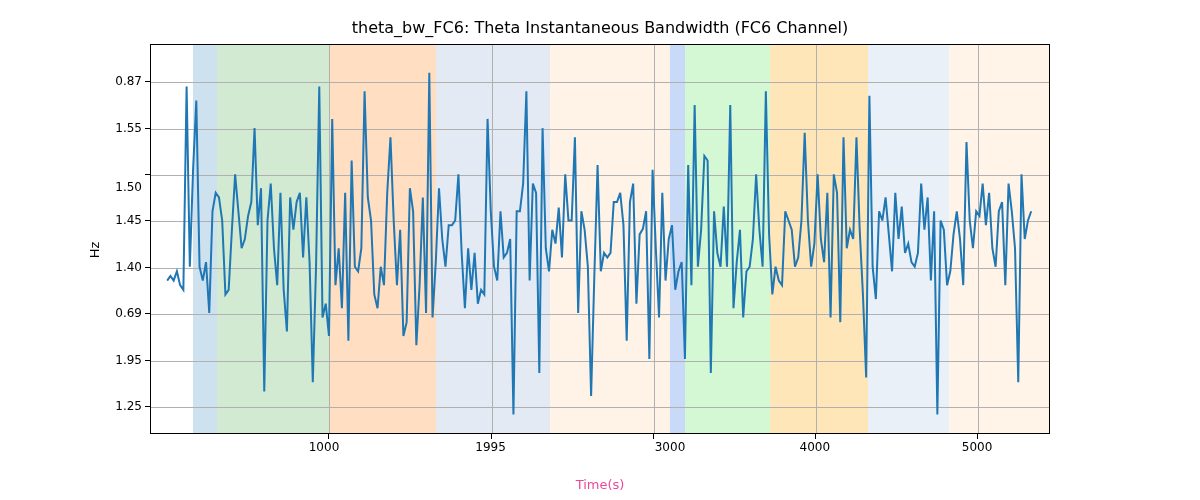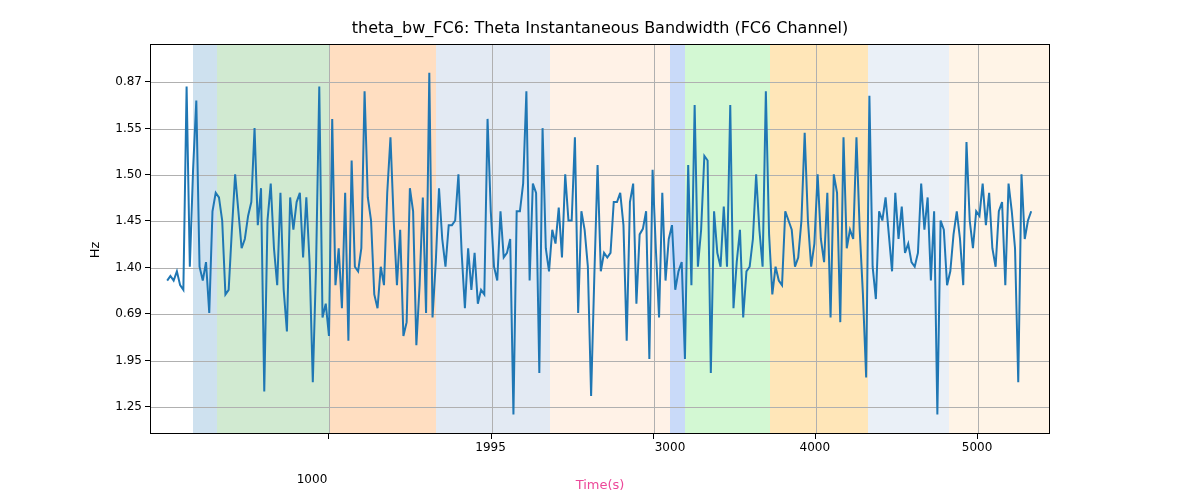--- a/index.html
+++ b/index.html
@@ -43,29 +43,29 @@
       <div class="y-tick-label" style="top: 362.143px; margin-left: 20px;">1.25</div>
       <div class="tickmark-y" style="left: 145px; top: 362.143px;"></div>
       <div class="y-tick-label" style="top: 315.714px;">1.95</div>
       <div class="tickmark-y" style="left: 145px; top: 315.714px;"></div>
       <div class="y-tick-label" style="top: 269.286px;">0.69</div>
       <div class="tickmark-y" style="left: 145px; top: 269.286px;"></div>
       <div class="y-tick-label" style="top: 222.857px;">1.40</div>
       <div class="tickmark-y" style="left: 145px; top: 222.857px;"></div>
       <div class="y-tick-label" style="top: 176.429px; margin-left: 8px;">1.45</div>
       <div class="tickmark-y" style="left: 145px; top: 176.429px;"></div>
-      <div class="y-tick-label" style="top: 130px;">1.50</div>
+      <div class="y-tick-label" style="top: 143px;">1.50</div>
       <div class="tickmark-y" style="left: 145px; top: 130px;"></div>
       <div class="y-tick-label" style="top: 83.5714px;">1.55</div>
       <div class="tickmark-y" style="left: 145px; top: 83.5714px;"></div>
       <div class="y-tick-label" style="top: 37.1429px;">0.87</div>
       <div class="tickmark-y" style="left: 145px; top: 37.1429px;"></div>
     </div>
   <div class="x-ticks" id="xticks">
-      <div class="x-tick-label" style="left: 162px; margin-top: 32px;">1000</div>
+      <div class="x-tick-label" style="left: 174px;">1000</div>
       <div class="tickmark-x" style="left: 178.378px; top: -6px;"></div>
       <div class="x-tick-label" style="left: 340.541px;">1995</div>
       <div class="tickmark-x" style="left: 340.541px; top: -6px;"></div>
       <div class="x-tick-label" style="left: 520px;">3000</div>
       <div class="tickmark-x" style="left: 502.703px; top: -6px;"></div>
       <div class="x-tick-label" style="left: 664.865px;">4000</div>
       <div class="tickmark-x" style="left: 664.865px; top: -6px;"></div>
       <div class="x-tick-label" style="left: 827.027px;">5000</div>
       <div class="tickmark-x" style="left: 827.027px; top: -6px;"></div>
     </div>

